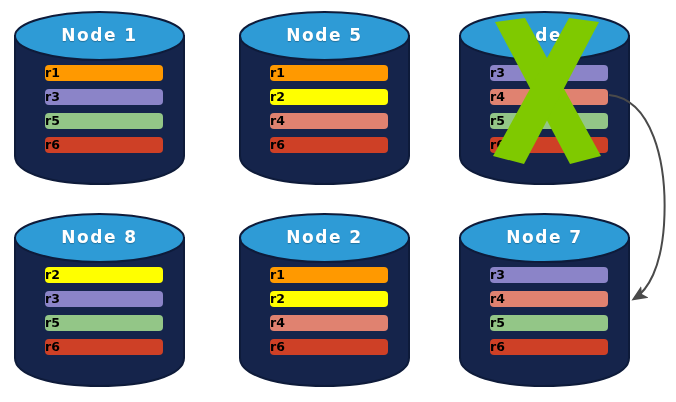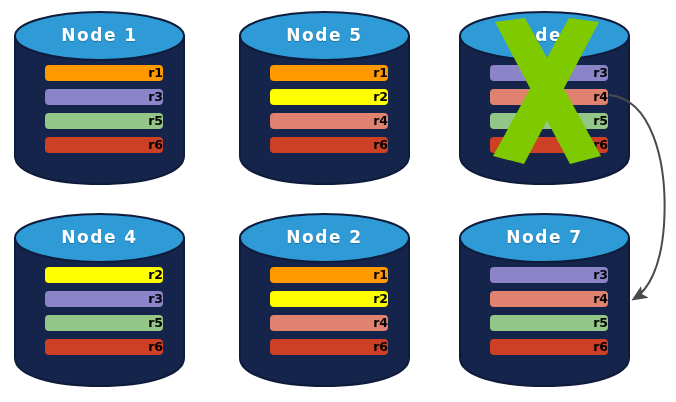--- a/index.html
+++ b/index.html
@@ -51,21 +51,21 @@
   .rows {
     position: absolute;
     left: 33px;
     top: 57px;
     width: 118px;
   }
   .row {
     height: 16px;
     margin-bottom: 8px;
     border-radius: 4px;
-    text-align: right;
+    text-align: left;
     line-height: 16px;
     font-size: 12.5px;
     font-weight: bold;
     color: #000000;
     font-family: "DejaVu Sans", sans-serif;
     box-sizing: border-box;
   }
   .row:last-child { margin-bottom: 12px; }
 
   
@@ -135,21 +135,21 @@
         <svg class="x-overlay" viewBox="0 0 140 152">
           <path d="M 18,6 L 48,2 L 124,140 L 93,148 Z" fill="#7FC900"></path>
           <path d="M 122,6 L 92,2 L 16,140 L 47,148 Z" fill="#7FC900"></path>
         </svg>
       </div>
       <div class="node" style="left: 12px; top: 210px;">
         <svg class="cyl-svg" viewBox="0 0 175 178">
           <path d="M 3,28 L 3,148 C 3,166 42,176 87.5,176 C 133,176 172,166 172,148 L 172,28 Z" fill="#15244B" stroke="#0E1B3A" stroke-width="2"></path>
           <ellipse cx="87.5" cy="28" rx="84.5" ry="24" fill="#2E9BD6" stroke="#0E1B3A" stroke-width="2"></ellipse>
         </svg>
-        <div class="node-title">Node 4</div>
+        <div class="node-title">Node 8</div>
         <div class="rows">
           <div class="row" style="background: rgb(255, 255, 0);">r2</div>
           <div class="row" style="background: rgb(139, 132, 200);">r3</div>
           <div class="row" style="background: rgb(147, 198, 135);">r5</div>
           <div class="row" style="background: rgb(206, 64, 38);">r6</div>
         </div>
       </div>
       <div class="node" style="left: 237px; top: 210px;">
         <svg class="cyl-svg" viewBox="0 0 175 178">
           <path d="M 3,28 L 3,148 C 3,166 42,176 87.5,176 C 133,176 172,166 172,148 L 172,28 Z" fill="#15244B" stroke="#0E1B3A" stroke-width="2"></path>

